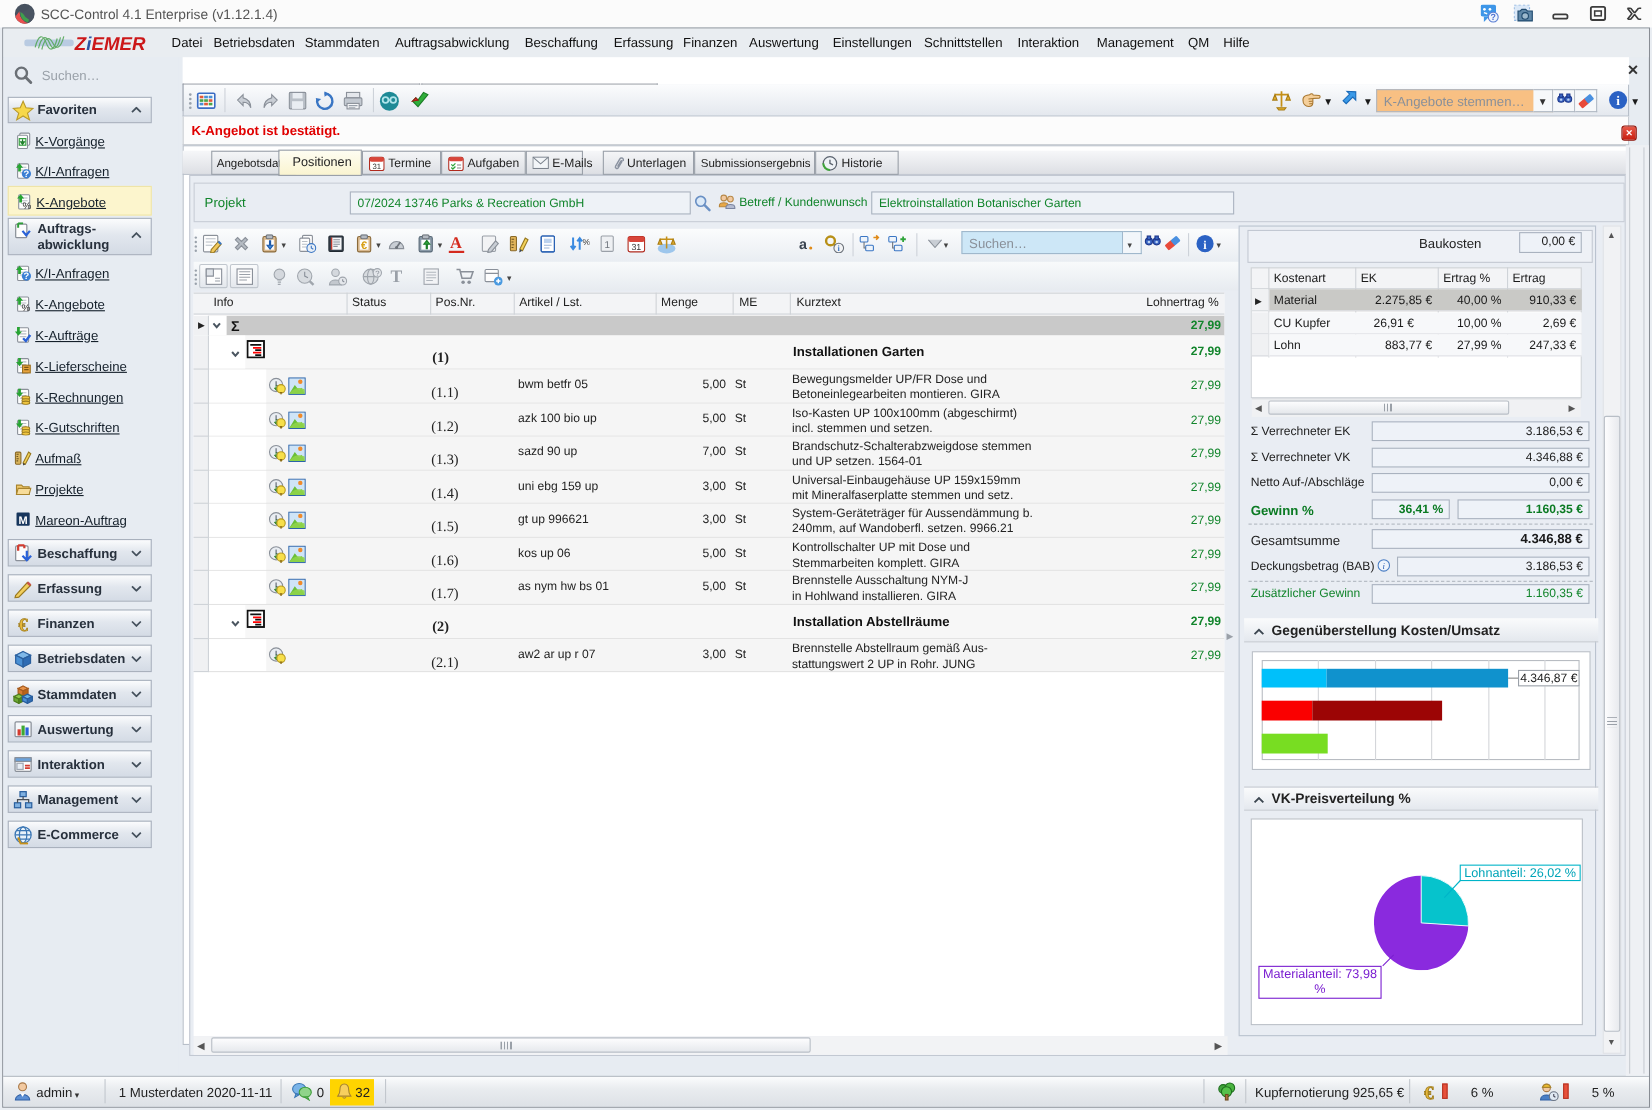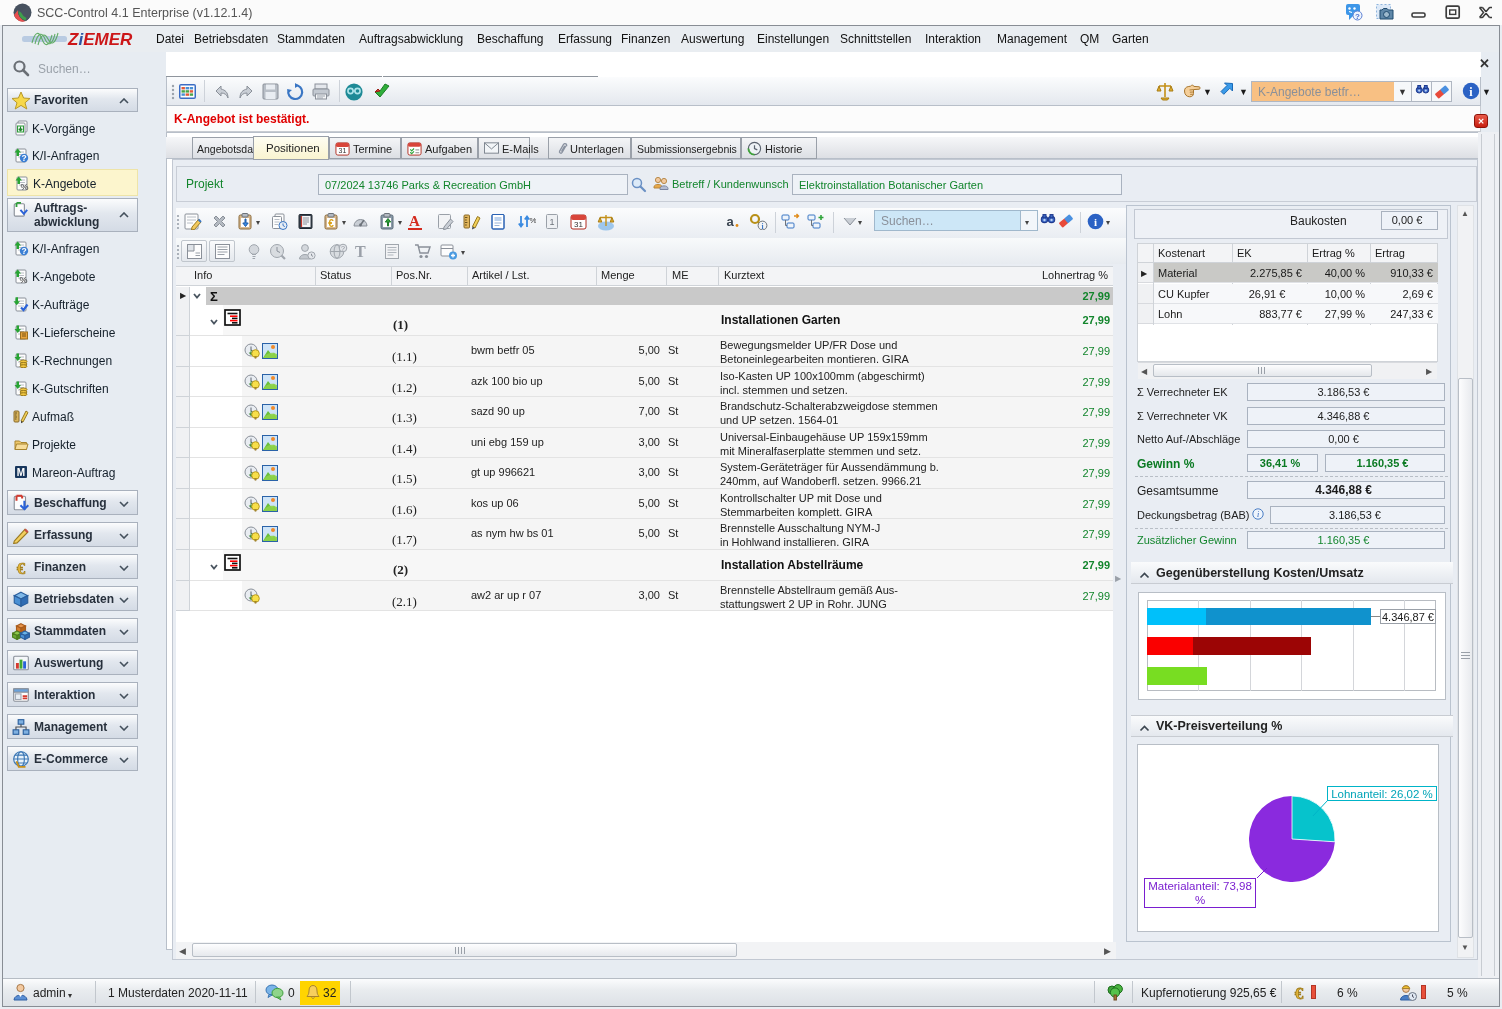--- a/index.html
+++ b/index.html
@@ -11,21 +11,21 @@
 
 #frame { left:2px; top:25px; width:1498px; height:982px; border:1px solid #888d94; background:#e7ecf2; }
 
 #menubar { left:3px; top:26px; width:1496px; height:26px; background:#e9edf1; }
 .menuitem { position:absolute; top:32px; font-size:12px; color:#111; }
 
 #sidebar { left:3px; top:52px; width:159px; height:926px; background:#e7ecf2; }
 .navhdr { position:absolute; left:7px; width:131px; background:linear-gradient(#fbfcfd,#e2e7ee 45%,#d4dbe5); border:1px solid #a9b1bd; }
 .navhdr .t { position:absolute; left:26px; font-weight:bold; font-size:12px; color:#27303c; }
 .navitem { position:absolute; left:7px; width:131px; height:27px; }
-.navitem .t { position:absolute; left:25px; top:7px; font-size:12px; color:#15202b; }
+.navitem .t { position:absolute; left:25px; top:7px; font-size:12px; color:#15202b;text-decoration:underline; }
 .navitem svg, .navhdr svg.si { position:absolute; left:6px; top:5px; }
 .navhdr svg.si { left:4px; top:3px; }
 .pg { fill:#fdfdfd; stroke:#8a9099; stroke-width:1; }
 .ga { fill:#27a433; }
 .chev { position:absolute; right:8px; color:#4d565f; font-size:10px; font-weight:bold; }
 
 #main { left:163px; top:52px; width:1294px; height:926px; }
 .doctab { position:absolute; top:52px; height:25px; border:1px solid #8f959d; border-bottom:none; background:linear-gradient(#f6f7f8,#dddfe3); font-size:11px;margin-top:24px; }
 .doctab.active { background:linear-gradient(#fcfae8,#f7f2cf); }
 .doctab .x { position:absolute; right:8px; top:5px; font-size:11px; font-weight:bold; color:#333; }
@@ -51,21 +51,21 @@
 .sumrow { left:190px; top:287px; width:923px; height:18px; background:#c9c9c9; }
 .grow { position:absolute; left:190px; width:923px; background:#f5f5f5; border-bottom:1px solid #e3e3e3; }
 .grow .ind { position:absolute; left:0; top:0; bottom:0; background:#fff; }
 .posnr { position:absolute; font-family:"Liberation Serif", serif; font-size:13px; color:#222; }
 .kurz { position:absolute; left:542px; font-size:11px; color:#222; line-height:14px; }
 .art { position:absolute; left:471px; font-size:11px; color:#222; }
 .mng { position:absolute; font-size:11px; color:#222; }
 .ertrag { position:absolute; right:6px; font-size:11px; color:#12852c; font-weight:normal; }
 
 #rpanel { left:1126px; top:205px; width:325px; height:737px; background:#e9edf3; border:1px solid #bac3cf; }
-.vbox { position:absolute; background:#eef2f8; border:1px solid #a9b2bf; font-size:11px; text-align:center; }
+.vbox { position:absolute; background:#eef2f8; border:1px solid #a9b2bf; font-size:11px; text-align:right; }
 .rlbl { position:absolute; left:10px; font-size:11px; color:#222; }
 
 
 #statusbar { left:3px; top:978px; width:1496px; height:28px; background:linear-gradient(#fbfcfd,#e9ecef 40%,#dde1e6); border-top:1px solid #b6bcc4; }
 .sbsep { position:absolute; top:981px; width:1px; height:22px; background:#c2c7cd; }
 .sbtext { position:absolute; top:986px; font-size:12px; color:#222; }
 </style></head>
 <body>
 <div id="titlebar" class="abs"></div>
 <svg class="abs" style="left:13px;top:3px" width="19" height="19">
@@ -116,21 +116,21 @@
 <div class="menuitem" style="left:359px">Auftragsabwicklung</div>
 <div class="menuitem" style="left:477px">Beschaffung</div>
 <div class="menuitem" style="left:558px">Erfassung</div>
 <div class="menuitem" style="left:621px">Finanzen</div>
 <div class="menuitem" style="left:681px">Auswertung</div>
 <div class="menuitem" style="left:757px">Einstellungen</div>
 <div class="menuitem" style="left:840px">Schnittstellen</div>
 <div class="menuitem" style="left:925px">Interaktion</div>
 <div class="menuitem" style="left:997px">Management</div>
 <div class="menuitem" style="left:1080px">QM</div>
-<div class="menuitem" style="left:1112px">Garten</div>
+<div class="menuitem" style="left:1112px">Hilfe</div>
 <div id="sidebar" class="abs"></div>
 <svg class="abs" style="left:12px;top:59px" width="18" height="18" viewBox="0 0 18 18">
     <circle cx="7.5" cy="7.5" r="5" fill="none" stroke="#6a6f75" stroke-width="2.2"></circle>
     <path d="M11 11 L16 16" stroke="#6a6f75" stroke-width="2.6" stroke-linecap="round"></path>
   </svg>
 <div class="abs" style="left:38px;top:62px;font-size:12px;color:#9aa1a9">Suchen…</div>
 
 <div class="navhdr" style="top:88px;height:24px">
  <svg style="position:absolute;left:3px;top:2px" width="20" height="20" viewBox="0 0 20 20">
       <path d="M10 1 L12.6 7 L19 7.5 L14 11.8 L15.8 18 L10 14.4 L4.2 18 L6 11.8 L1 7.5 L7.4 7 Z" fill="#f7d84a" stroke="#b9992a" stroke-width="1"></path>
@@ -481,21 +481,21 @@
 <svg class="abs" style="left:1183px;top:83px" width="18" height="15" viewBox="0 0 18 15">
     <path d="M1.5 8 C1.5 5.5 3 4 5.2 3.6 L7.5 3.2 C8.8 1.6 10.6 2 10.8 3.4 L16.2 3.8 C17.4 4 17.4 6 16.2 6.2 L10.5 6.6 L10.5 10.5 C10.5 12.5 9 13.8 6.8 13.8 C3.6 13.8 1.5 11.4 1.5 8 Z" fill="#f5cf9a" stroke="#a8762e" stroke-width="1"></path>
     <path d="M10.5 6.6 L6.5 7 M10.3 9 L6.8 9.2 M10.2 11.2 L7.2 11.4" stroke="#a8762e" stroke-width="0.9" fill="none"></path>
   </svg>
 <div class="abs" style="left:1203px;top:87px;color:#1a1a1a;font-size:9px">▼</div>
 <svg class="abs" style="left:1219px;top:82px" width="15" height="16" viewBox="0 0 15 16">
     <path d="M13.5 1.5 L13.5 9 L10.8 6.3 L4.8 12.3 L2 9.5 L8 3.5 L5.5 1 Z" fill="#3a9ae8" stroke="#1a6ab8" stroke-width="1"></path>
   </svg>
 <div class="abs" style="left:1239px;top:87px;color:#1a1a1a;font-size:9px">▼</div>
 <div class="abs" style="left:1251px;top:81px;width:161px;height:21px;background:#f8c083;border:1px solid #b0b7c2"></div>
-<div class="abs" style="left:1258px;top:85px;font-size:12px;color:#8a9099">K-Angebote betfr…</div>
+<div class="abs" style="left:1258px;top:85px;font-size:12px;color:#8a9099">K-Angebote stemmen…</div>
 <div class="abs" style="left:1394px;top:81px;width:18px;height:21px;border:1px solid #b0b7c2;border-left:none;background:#f6f8fa"></div>
 <div class="abs" style="left:1398px;top:87px;color:#333;font-size:9px">▼</div>
 <div class="abs" style="left:1412px;top:81px;width:20px;height:21px;border:1px solid #b0b7c2;border-left:none;background:#f6f8fa"></div>
 <svg class="abs" style="left:1415px;top:84px" width="15" height="15" viewBox="0 0 15 15">
     <g fill="#3a66c4" stroke="#1f3a8e">
       <circle cx="4.2" cy="6" r="3"></circle>
       <circle cx="10.8" cy="6" r="3"></circle>
       <rect x="2.8" y="1.5" width="2.8" height="3"></rect>
       <rect x="9.4" y="1.5" width="2.8" height="3"></rect>
     </g>

